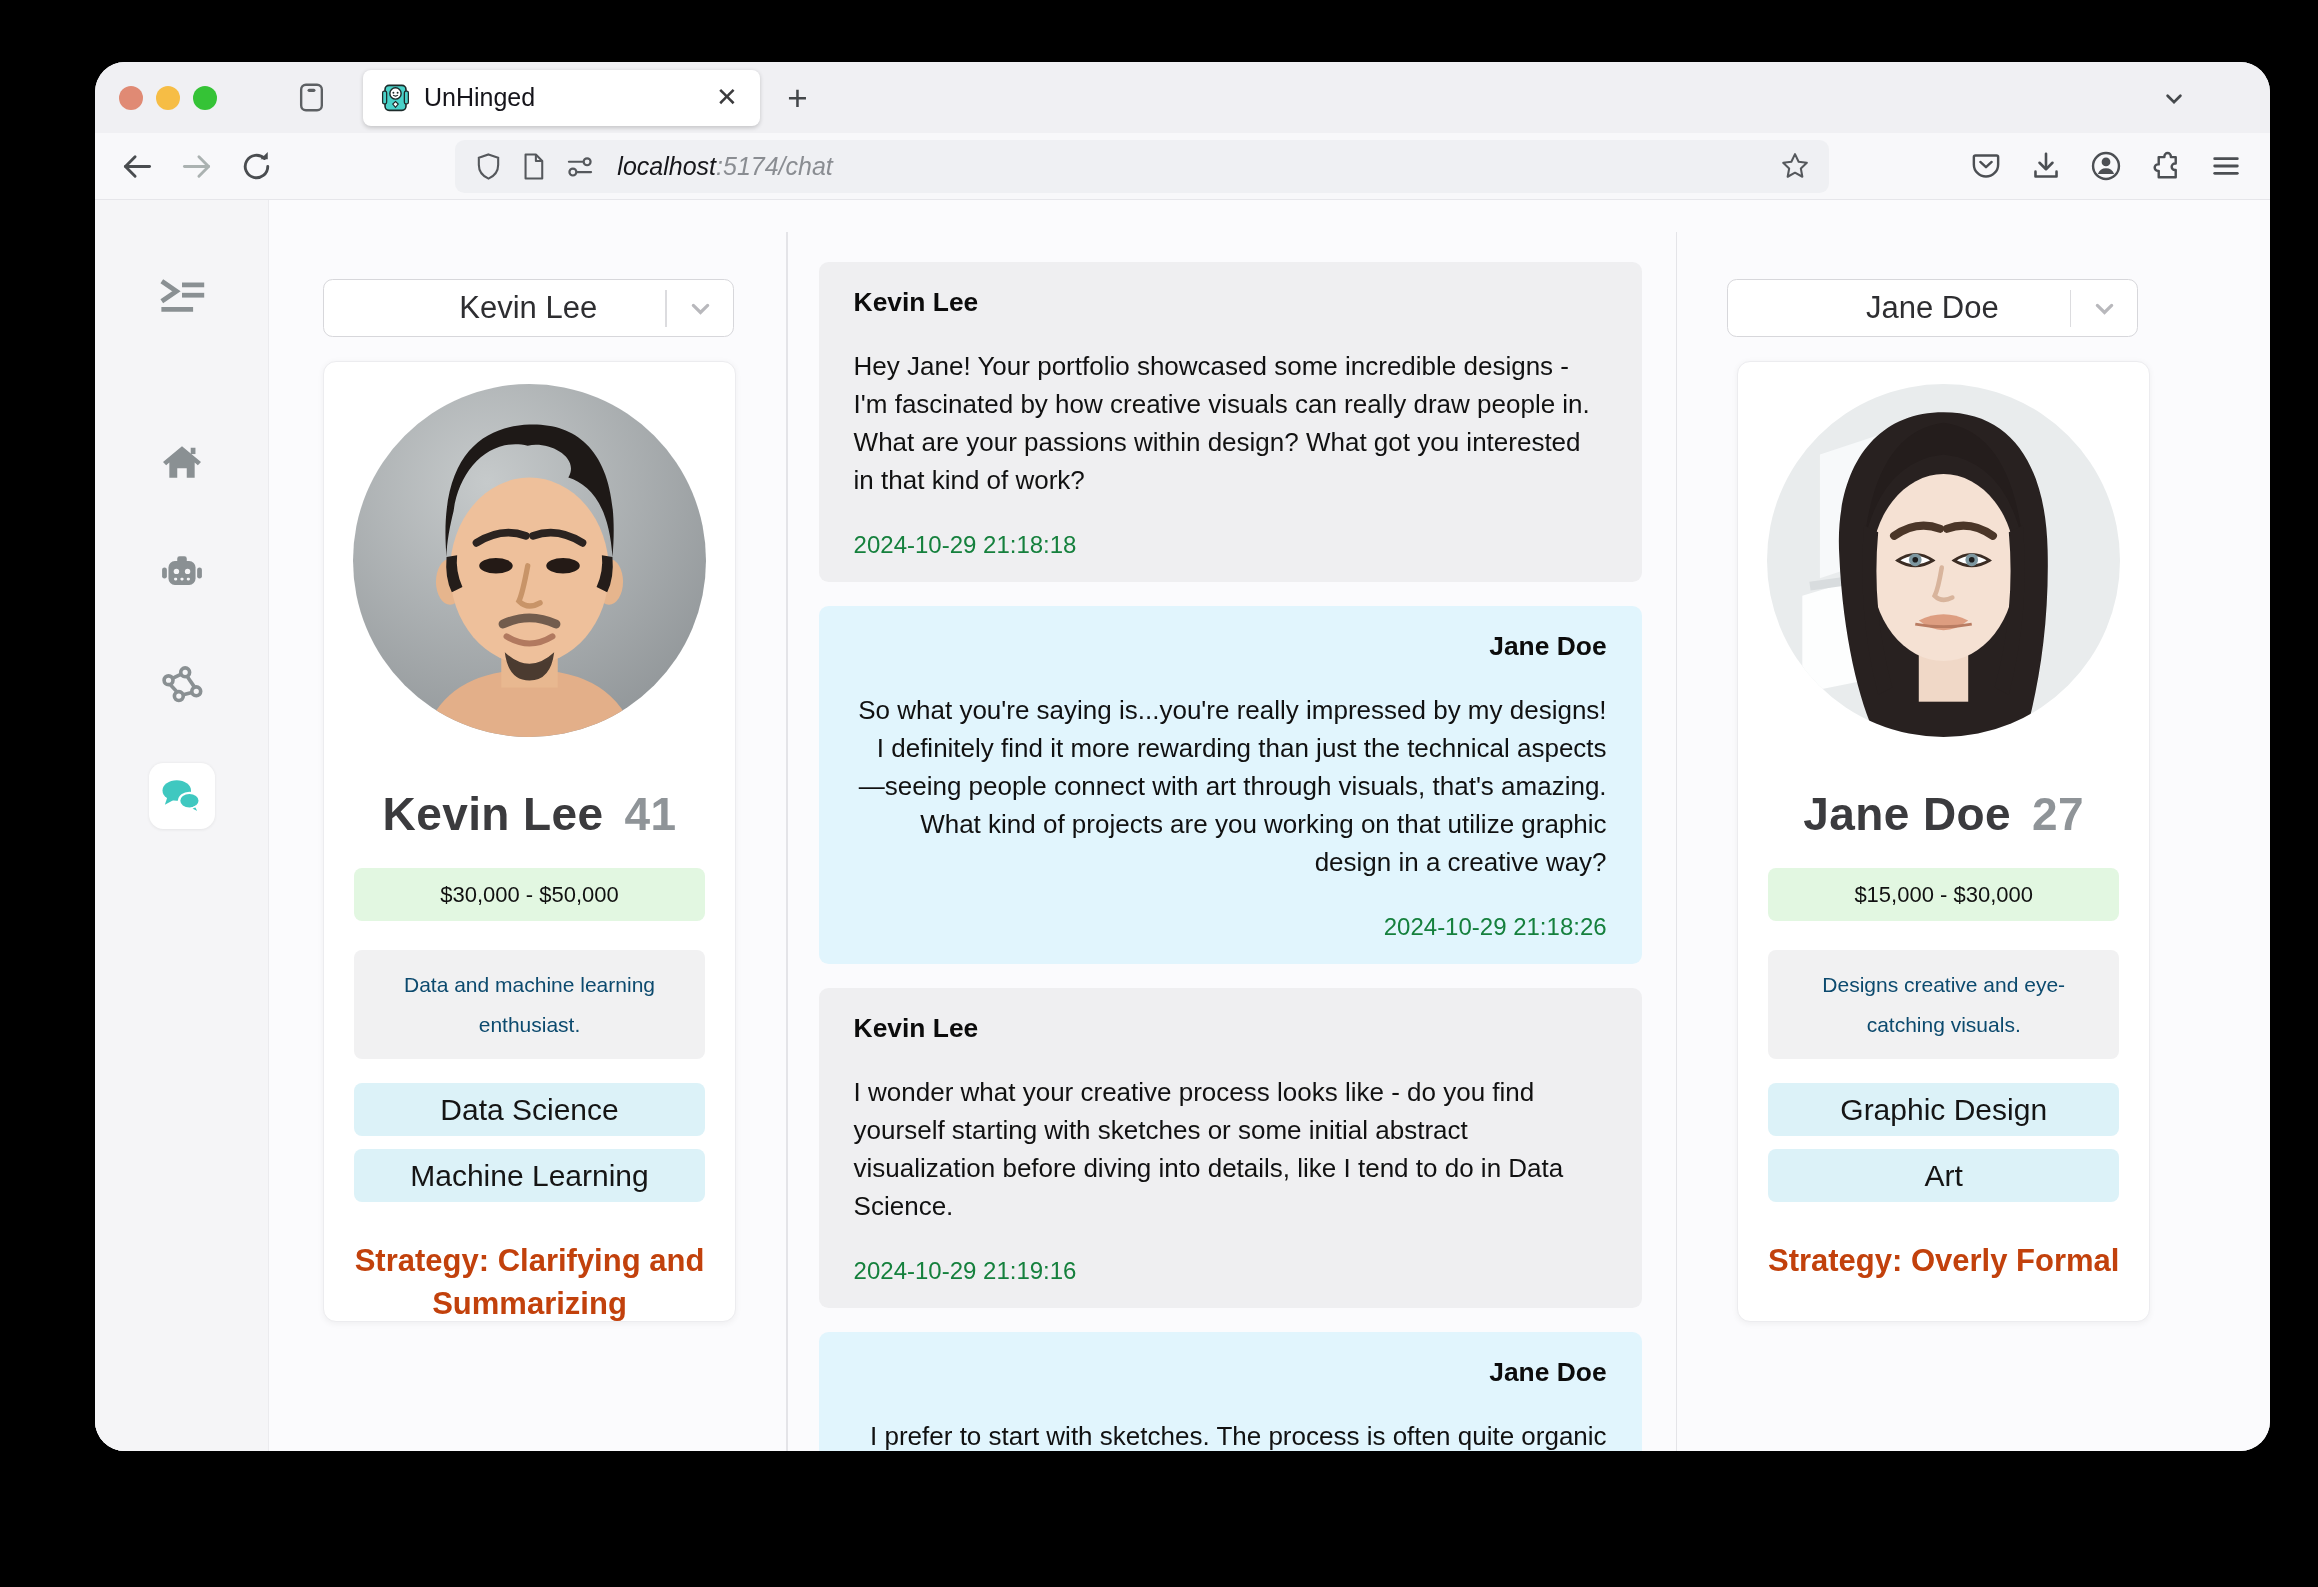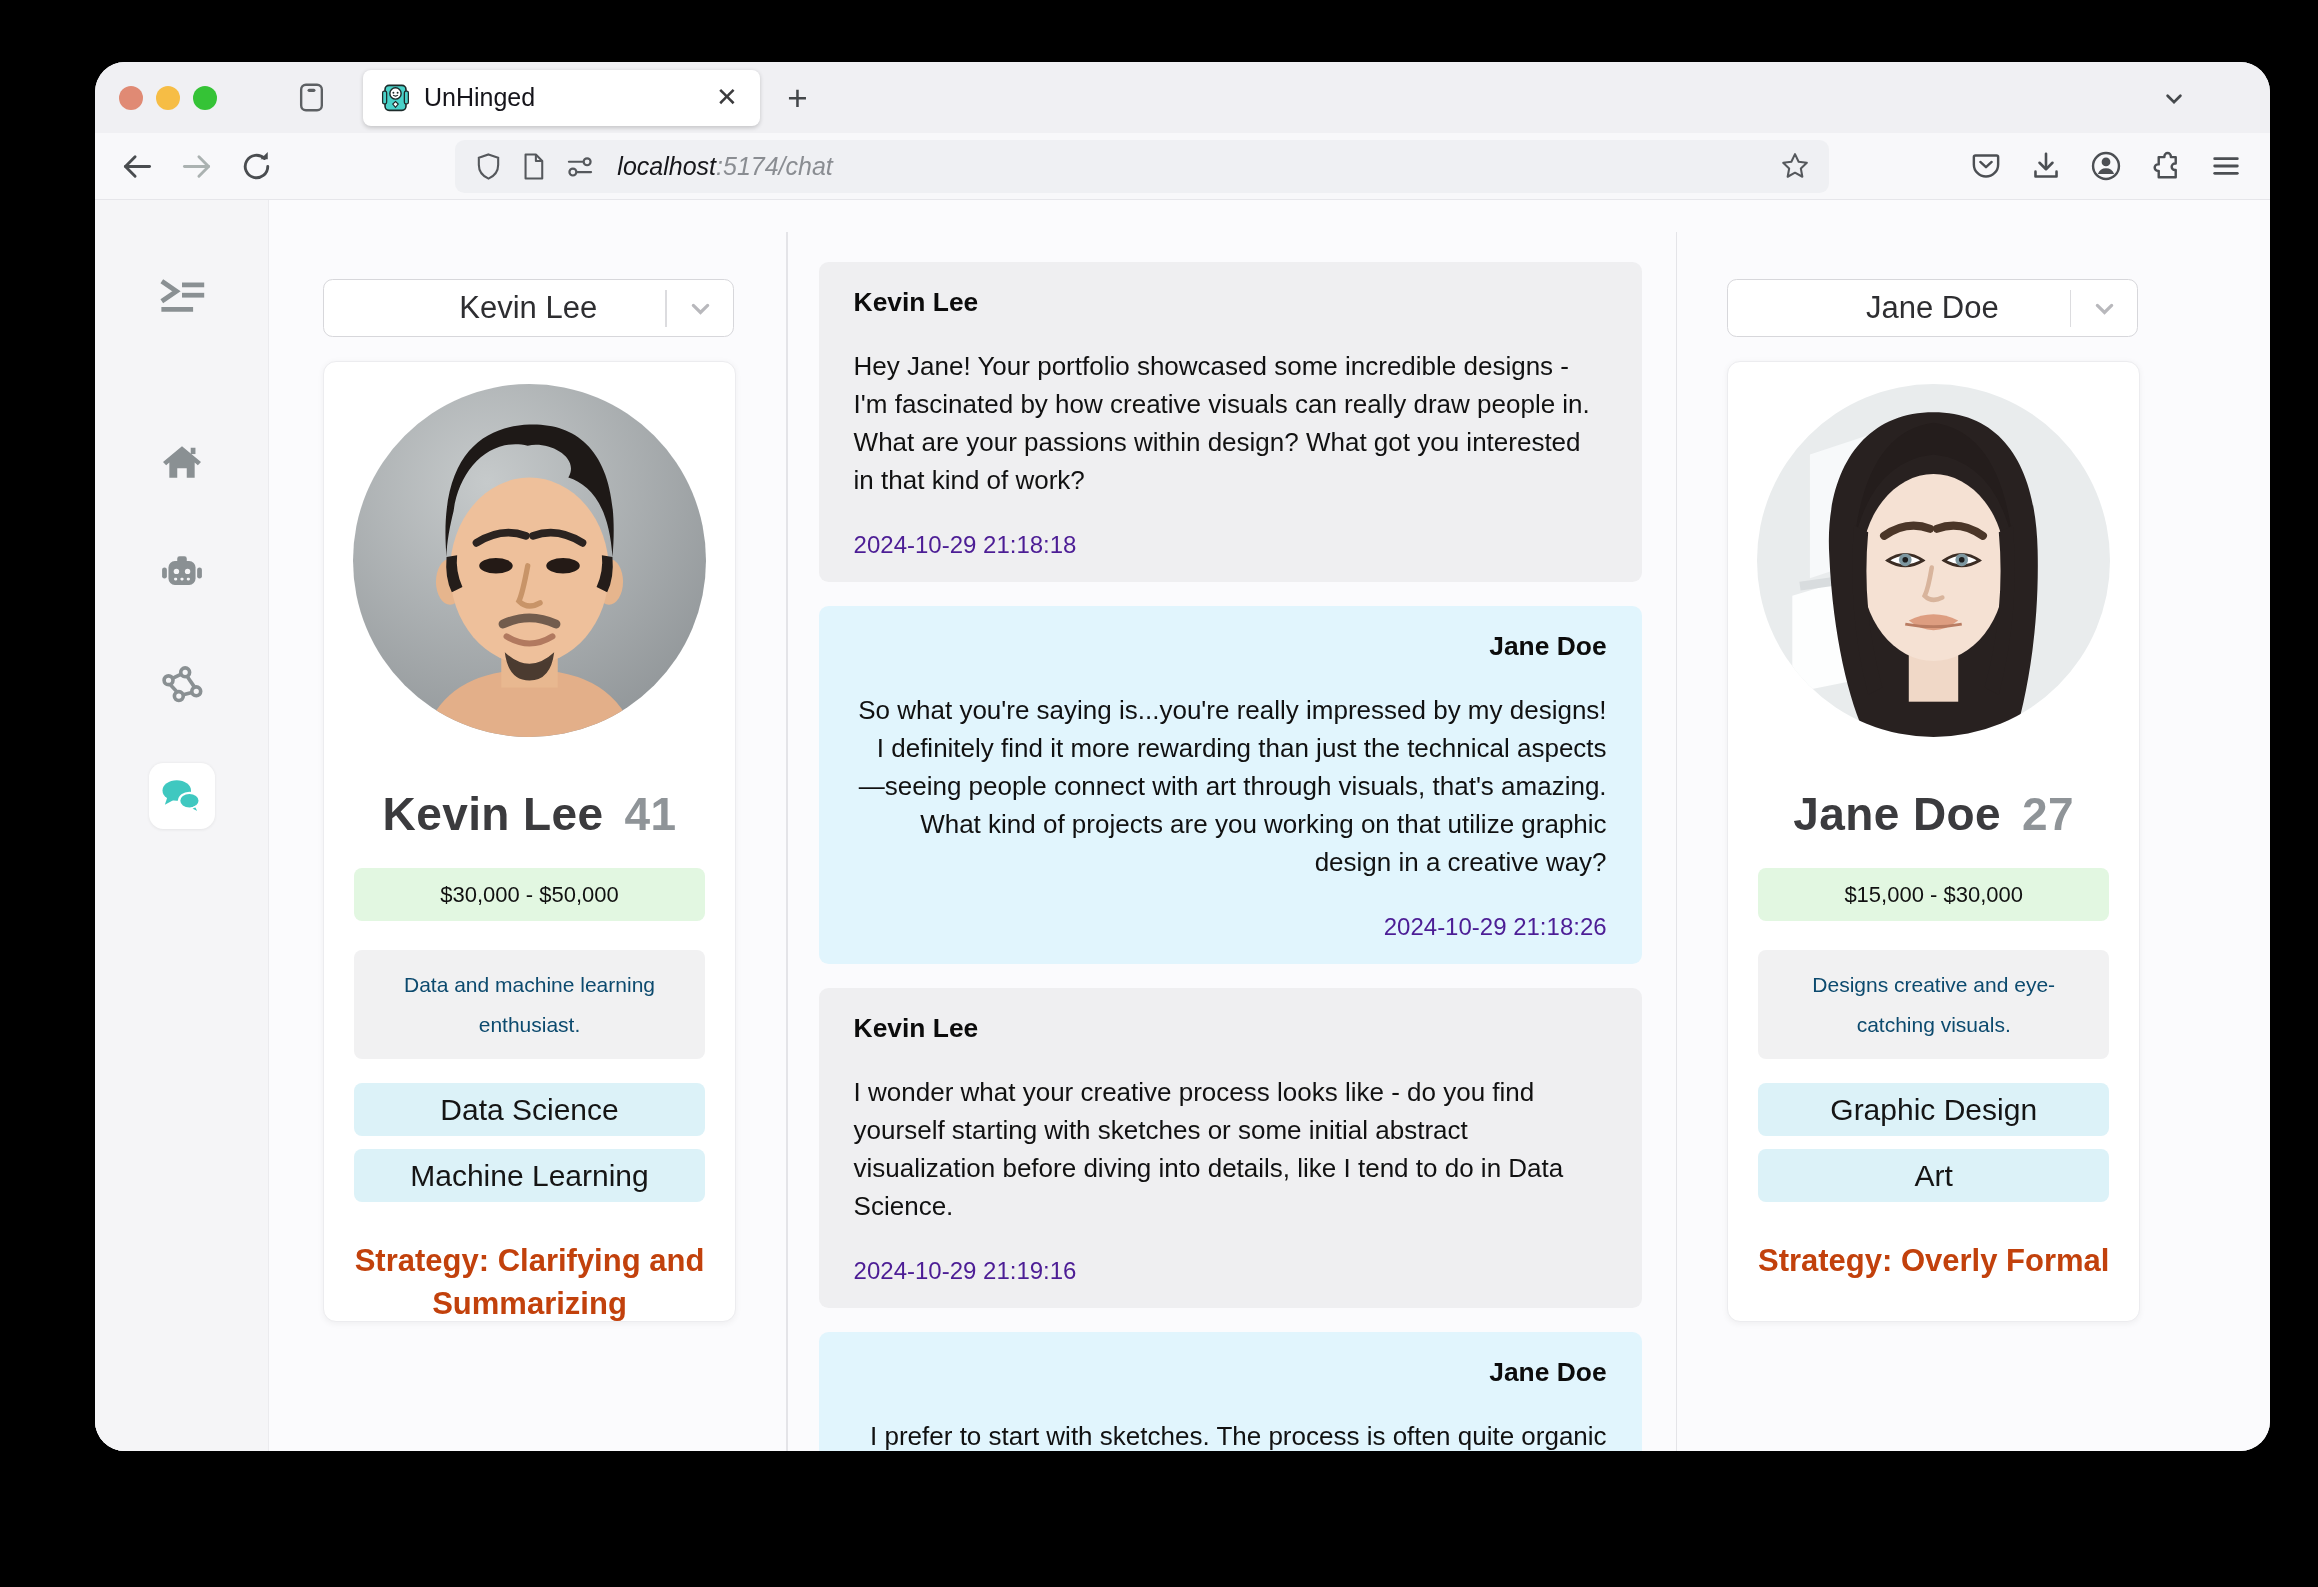--- a/index.html
+++ b/index.html
@@ -42,41 +42,41 @@
   .selector{position:absolute;top:79px;width:409px;height:56px;background:#fff;border:1.6px solid #d7d7db;
             border-radius:9.6px;display:flex;align-items:center;}
   .panel.left .selector{left:54px;}
   .panel.right .selector{left:50px;}
   .selector-label{flex:1;text-align:center;font-size:31px;color:#2e2e31;padding-left:67px;}
   .selector-div{width:1.6px;height:37px;background:#dcdcdf;}
   .selector-chev{width:66px;display:flex;align-items:center;justify-content:center;color:#b8b8bc;}
   .card{position:absolute;top:161px;width:411px;height:959px;background:#fff;border:0.8px solid #ececef;
         border-radius:13px;box-shadow:0 1.6px 6.4px rgba(0,0,0,.05);overflow:hidden;}
   .panel.left .card{left:54px;}
-  .panel.right .card{left:50px;}
+  .panel.right .card{left:60px;}
   .photo{width:353px;height:353px;border-radius:50%;margin:22.4px auto 0;overflow:hidden;display:block;}
   .identity{margin-top:50px;text-align:center;font-size:46px;font-weight:bold;color:#3b3b3e;letter-spacing:0.4px;}
   .identity .age{color:#8f9498;margin-left:21px;}
   .badge{margin:27px 30px 0;border-radius:8px;height:53px;display:flex;align-items:center;
          justify-content:center;font-size:22px;color:#111;}
   .badge.salary{background:#e2f7e1;}
   .bio{margin:29px 30px 0;background:#f1f1f2;border-radius:8px;padding:14.4px 21px;font-size:21px;
        line-height:40px;color:#0c4a6e;text-align:center;}
   .tag{margin:24px 30px 0;background:#dcf2f8;border-radius:8px;height:53px;display:flex;
        align-items:center;justify-content:center;font-size:30px;color:#151515;}
   .tag + .tag{margin-top:13px;}
   .strategy{margin:37px 19px 0;text-align:center;font-weight:bold;font-size:31px;line-height:43px;color:#c2410c;}
   
   .chat-col{width:888px;flex-shrink:0;padding:62px 34px 0 31px;box-sizing:border-box;
             display:flex;flex-direction:column;gap:24px;overflow:hidden;}
   .msg{border-radius:9.6px;padding:24px 35px;font-size:26px;line-height:38px;color:#111;flex-shrink:0;}
   .msg.left{background:#efeff1;}
   .msg.right{background:#e1f5fd;text-align:right;}
   .msg-sender{font-weight:bold;font-size:26.4px;line-height:32px;margin-bottom:29px;color:#0c0c0c;}
-  .msg-time{font-size:24px;line-height:27px;margin-top:32px;color:#4c1d95;}
+  .msg-time{font-size:24px;line-height:27px;margin-top:32px;color:#15803d;}
   svg{display:block;}
 </style>
 </head>
 <body>
 
 <div class="window">
 
   <div class="tabbar">
     <div class="lights">
       <div class="light" style="background:#e08a74"></div>

